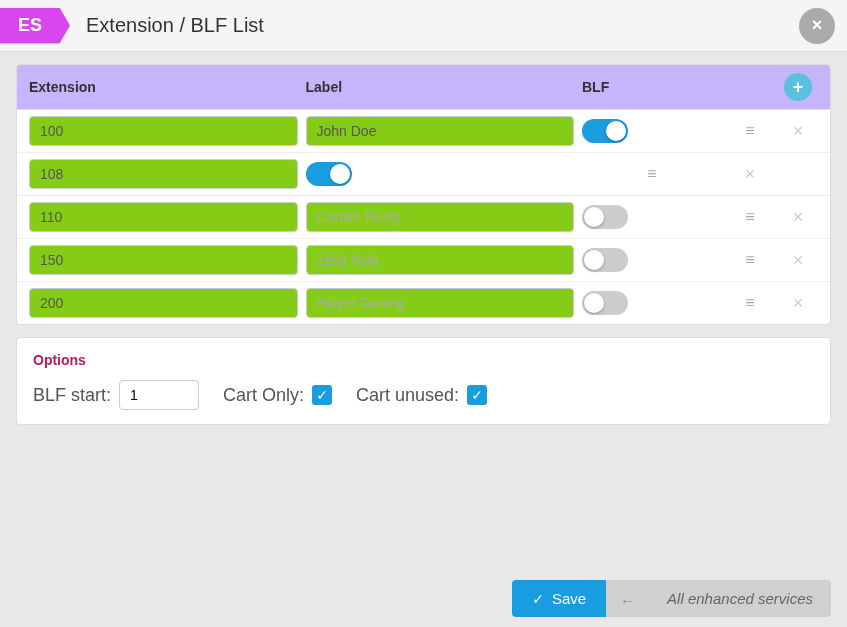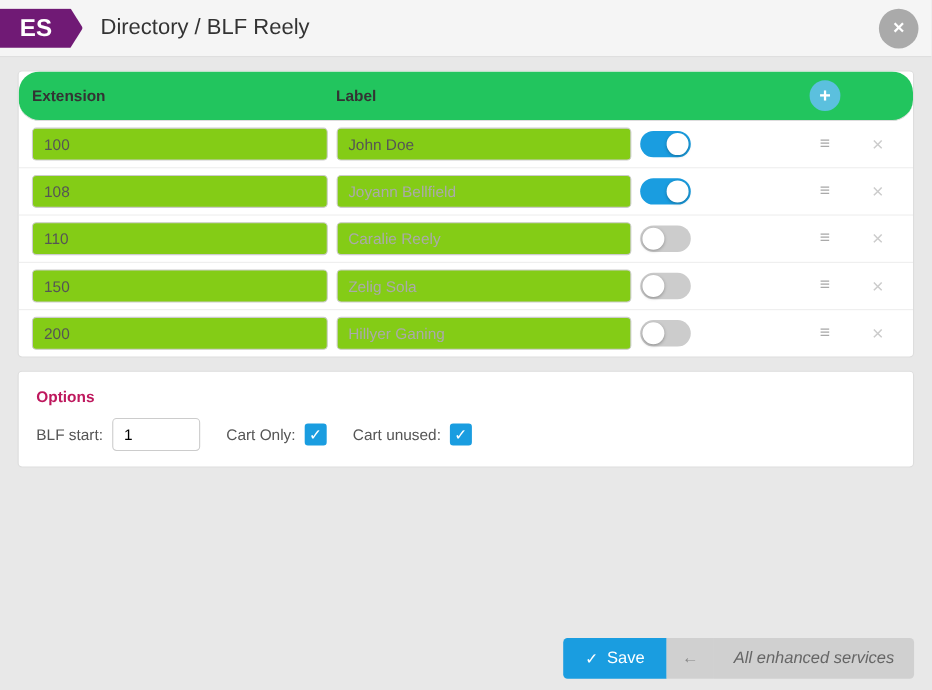--- a/index.html
+++ b/index.html
@@ -16,24 +16,24 @@
     
     .header {
       background: #f5f5f5;
       display: flex;
       align-items: center;
       padding: 0;
       height: 52px;
       border-bottom: 1px solid #ddd;
     }
     .header-badge {
-      background: #701a75;
-      color: #fff;
-      font-weight: bold;
-      font-size: 22px;
+      background: #d946ef;
+      color: #fff;
+      font-weight: bold;
+      font-size: 18px;
       padding: 0 18px;
       height: 36px;
       display: flex;
       align-items: center;
       clip-path: polygon(0 0, 85% 0, 100% 50%, 85% 100%, 0 100%);
       padding-right: 28px;
     }
     .header-title {
       font-size: 20px;
       font-weight: 500;
@@ -68,26 +68,25 @@
     
     .table-container {
       background: #fff;
       border: 1px solid #ddd;
       border-radius: 4px;
       overflow: hidden;
     }
     .table-header {
       display: grid;
       grid-template-columns: 1fr 1fr 140px 40px 40px;
-      background: #22c55e;
+      background: #c4b5fd;
       border-bottom: 1px solid #ddd;
       padding: 8px 12px;
       gap: 8px;
       align-items: center;
-      border-radius: 19px;
     }
     .table-header-cell {
       font-weight: bold;
       font-size: 14px;
       color: #333;
     }
     .add-btn {
       width: 28px;
       height: 28px;
       background: #5bc0de;
@@ -196,21 +195,21 @@
       display: flex;
       align-items: center;
       gap: 24px;
     }
     .option-group {
       display: flex;
       align-items: center;
       gap: 8px;
     }
     .option-label {
-      font-size: 14px;
+      font-size: 18px;
       color: #555;
     }
     .option-input {
       border: 1px solid #ccc;
       border-radius: 4px;
       padding: 6px 10px;
       font-size: 14px;
       width: 80px;
       outline: none;
     }
@@ -270,51 +269,51 @@
       font-size: 15px;
       cursor: pointer;
       font-style: italic;
     }
   </style>
 </head>
 <body>
 
 <div class="header">
   <div class="header-badge">ES</div>
-  <div class="header-title">Directory / BLF Reely</div>
+  <div class="header-title">Extension / BLF List</div>
   <div class="header-close">
     <span>×</span>
   </div>
 </div>
 
 <div class="main">
 
   <div class="table-container">
     <div class="table-header">
       <div class="table-header-cell">Extension</div>
       <div class="table-header-cell">Label</div>
+      <div class="table-header-cell">BLF</div>
       <div></div>
       <div class="add-btn">+</div>
     </div>
 
     <div class="table-row">
       <input class="input-field" type="text" value="100" style="">
       <input class="input-field" type="text" value="John Doe" style="">
       <div class="toggle-switch">
         <div class="toggle-track on">
           <div class="toggle-thumb"></div>
         </div>
       </div>
       <div class="row-menu-icon">≡</div>
       <div class="row-remove-icon">×</div>
     </div>
 
     <div class="table-row">
       <input class="input-field" type="text" value="108" style="">
-      <input class="input-field" type="text" placeholder="Joyann Bellfield" style="">
       <div class="toggle-switch">
         <div class="toggle-track on">
           <div class="toggle-thumb"></div>
         </div>
       </div>
       <div class="row-menu-icon">≡</div>
       <div class="row-remove-icon">×</div>
     </div>
 
     <div class="table-row">

